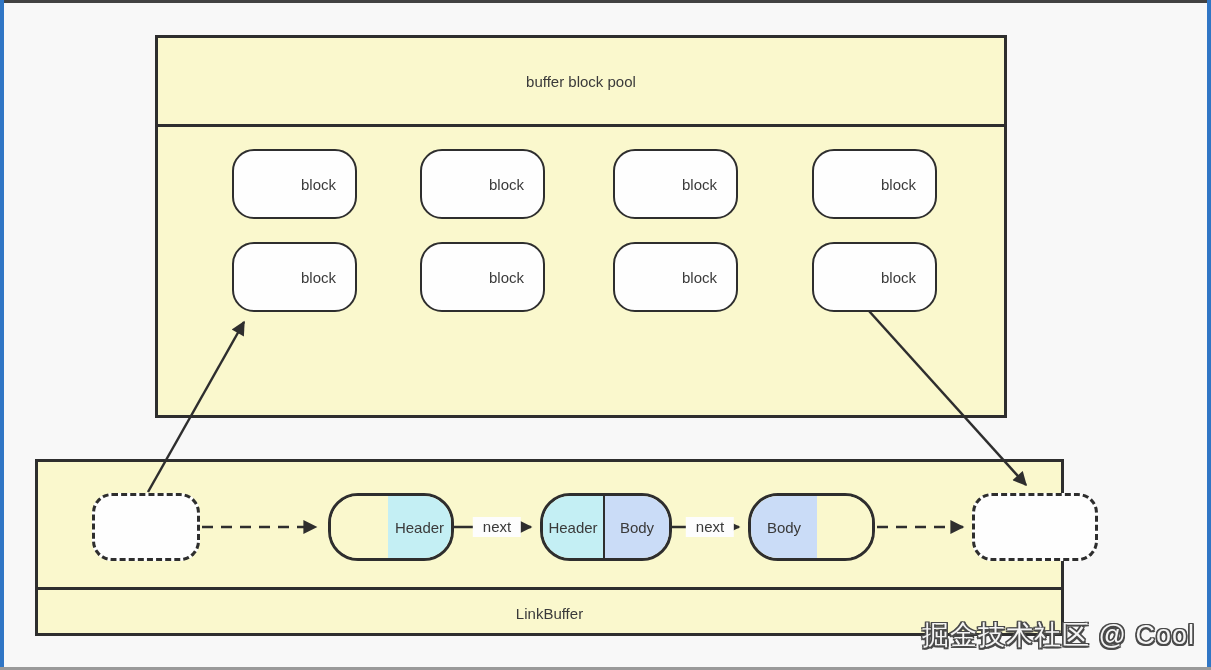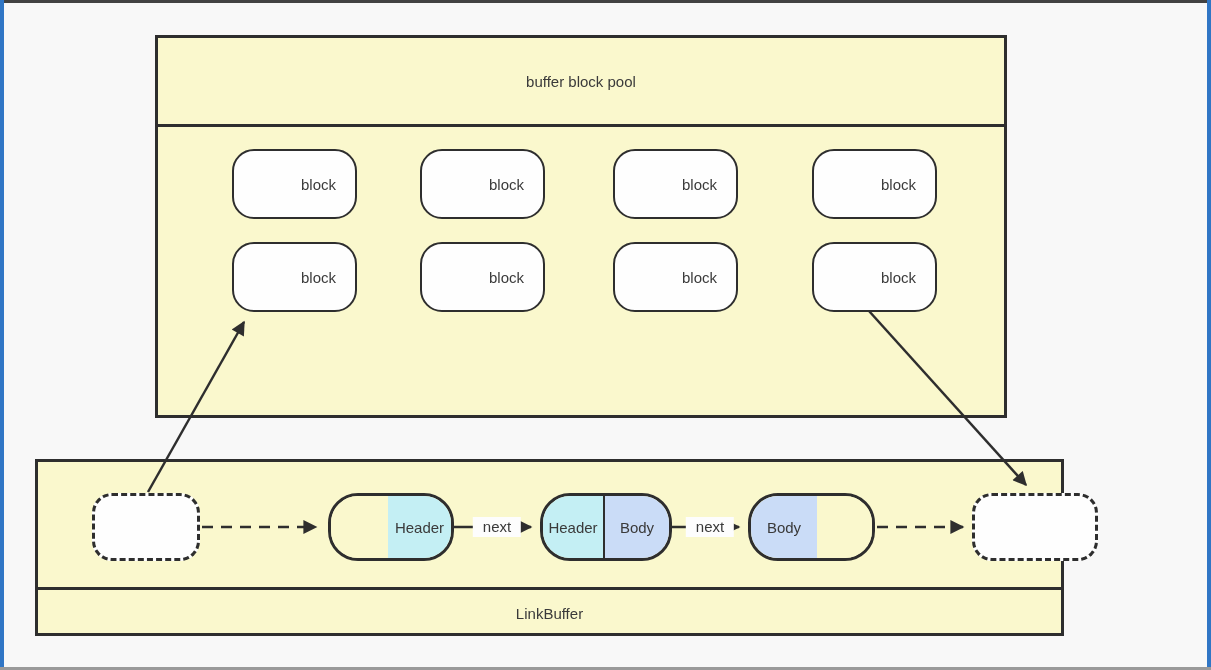--- a/index.html
+++ b/index.html
@@ -174,14 +174,15 @@
 
   <div class="pill pill-c">
     <div class="seg seg-peri">
       <span>Body</span>
     </div>
     <div class="seg seg-yellow"></div>
   </div>
 
   <div class="dashed-node dn-tail"></div>
 
+  <div class="watermark">掘金技术社区 @ Cool</div>
 
 </div>
 
 </body></html>

